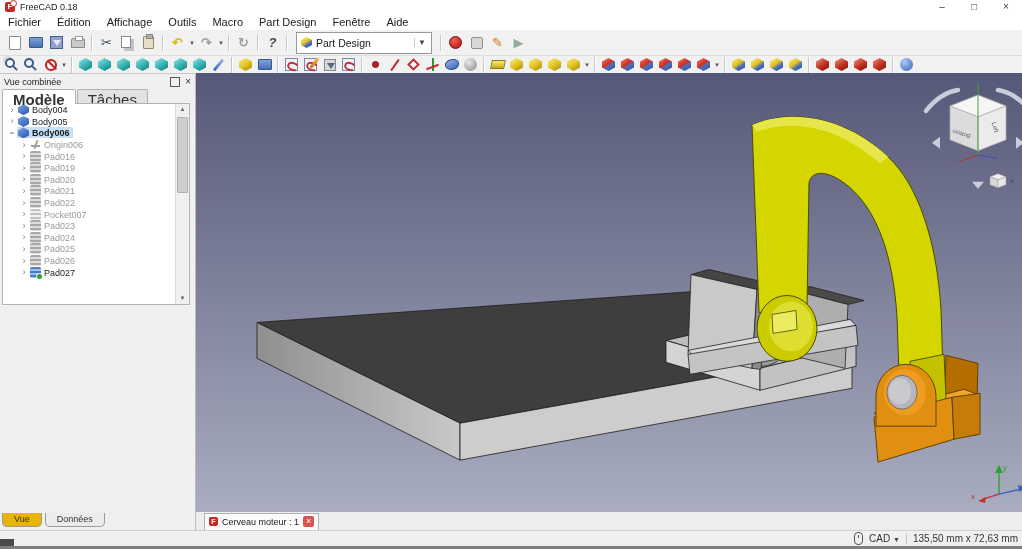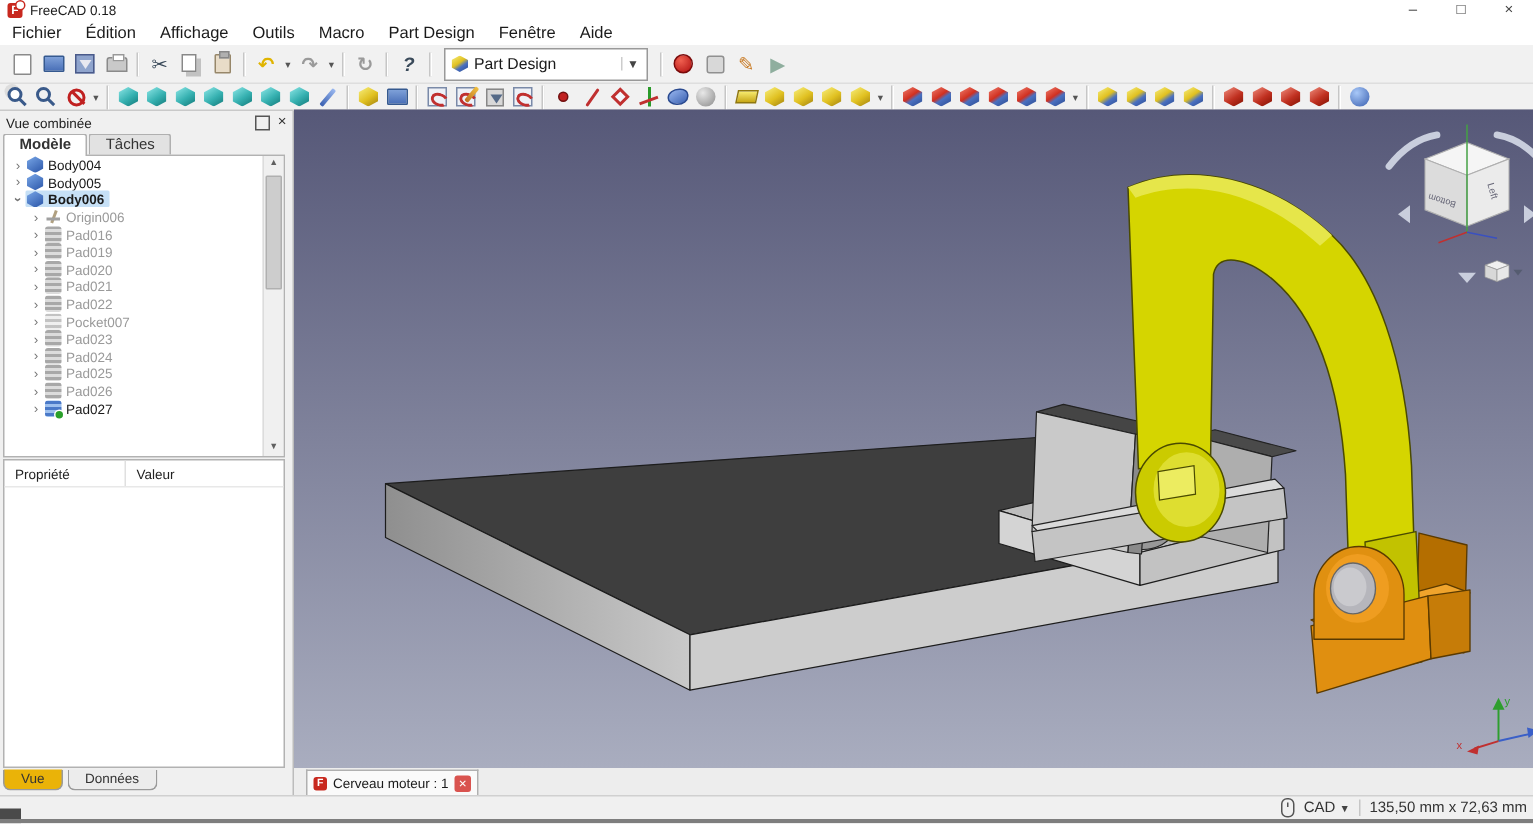--- a/index.html
+++ b/index.html
@@ -82,21 +82,21 @@
         padding:0 2px 0 4px;font-size:10.5px;margin:0 5px;flex:none}
   .combo .arrow{margin-left:auto;border-left:1px solid #ccc;padding:0 3px;font-size:8px;color:#444}
   
   #leftpanel{position:absolute;left:0;top:74px;width:196px;height:456px;background:#f0f0f0;
         border-right:1px solid #bcbcbc;box-sizing:border-box}
   .dockhdr{height:13px;display:flex;align-items:center;font-size:9px;padding:1px 4px;color:#222}
   .dockbtns{margin-left:auto;display:flex;align-items:center;gap:5px}
   .dockbtn{width:8px;height:8px;border:1px solid #555}
   .dockx{font-size:10px;line-height:8px;color:#333}
   .cvtabs{height:15px;display:flex;padding-left:2px}
-  .cvtab{font-size:10px;padding:1px 10px;border:1px solid #b0b0b0;border-bottom:none;background:#e2e2e2;
+  .cvtab{font-size:15px;padding:1px 10px;border:1px solid #b0b0b0;border-bottom:none;background:#e2e2e2;
         border-radius:2px 2px 0 0;margin-right:1px;color:#333}
   .cvtab.active{background:#fff;font-weight:bold;position:relative;z-index:2}
   .treebox{position:absolute;left:2px;top:29px;width:188px;height:202px;background:#fff;
         border:1px solid #b2b2b2;box-sizing:border-box;overflow:hidden}
   .treehdr{height:14px;font-size:9px;padding:1px 0 0 4px;border-bottom:1px solid #e4e4e4;color:#222}
   .trow{display:flex;align-items:center;height:11.6px;font-size:9px;white-space:nowrap}
   .chev{width:10px;color:#777;font-size:9px;text-align:center;flex:none}
   .chev.exp{transform:rotate(90deg)}
   .lw{display:flex;align-items:flex-end;padding:0 3px 0 1px;border-radius:1px}
   .trow.sel .lw{background:#c6e0f6}
@@ -122,21 +122,21 @@
   .propcell.first{width:73px;border-right:1px solid #e0e0e0;height:100%;display:flex;align-items:center}
   .bottabs{position:absolute;left:2px;top:439px;height:17px;display:flex}
   .btab{height:13px;padding:0 11px;font-size:9px;border:1px solid #9a9a9a;border-top:none;
         border-radius:0 0 5px 5px;background:#ececec;margin-right:3px;line-height:13px;color:#333}
   .btab.active{background:#eab308}
   
   #viewport{position:absolute;left:196px;top:73px;width:826px;height:439px;
         background:linear-gradient(#565878,#a9adbf)}
   #viewport svg{position:absolute;left:0;top:0}
   
-  #mditabs{position:absolute;left:196px;top:512px;width:826px;height:18px;background:#ededed;display:flex;align-items:flex-end}
+  #mditabs{position:absolute;left:196px;top:512px;width:826px;height:18px;background:#ededed;display:flex;align-items:center}
   .doctab{height:16px;margin-left:8px;background:#fafafa;border:1px solid #b0b0b0;border-bottom:none;
         display:flex;align-items:center;padding:0 4px;font-size:9px;gap:4px}
   .tabclose{width:11px;height:11px;background:#d9534f;border-radius:2px;color:#fff;font-size:9px;
         line-height:11px;text-align:center}
   .tabclose::before{content:"×"}
   .minilogo{width:9px;height:9px;background:#c8281e;border-radius:2px;color:#fff;font-weight:bold;
         font-size:7px;line-height:9px;text-align:center}
   
   #statusbar{position:absolute;left:0;top:530px;width:1022px;height:16px;background:#f0f0f0;
         border-top:1px solid #d0d0d0;box-sizing:border-box;font-size:10px;color:#333}
@@ -495,26 +495,20 @@
             <span class="lw">
               <span class="t-ic t-padtip"></span>
               <span class="tlabel">Pad027</span>
             </span>
           </div>
         </div>
       <div class="scrollv">
         <div class="sarr">▲</div>
         <div class="sthumb"></div>
         <div class="sarr down">▼</div>
-      </div>
-    </div>
-    <div class="propbox">
-      <div class="prophdr">
-        <span class="propcell first">Propriété</span>
-        <span class="propcell">Valeur</span>
       </div>
     </div>
     <div class="bottabs">
         <span class="btab active">Vue</span>
         <span class="btab">Données</span>
       </div>
   </div>
 
   <div id="viewport">
     <svg width="826" height="439" viewBox="0 0 826 440" preserveAspectRatio="none">

